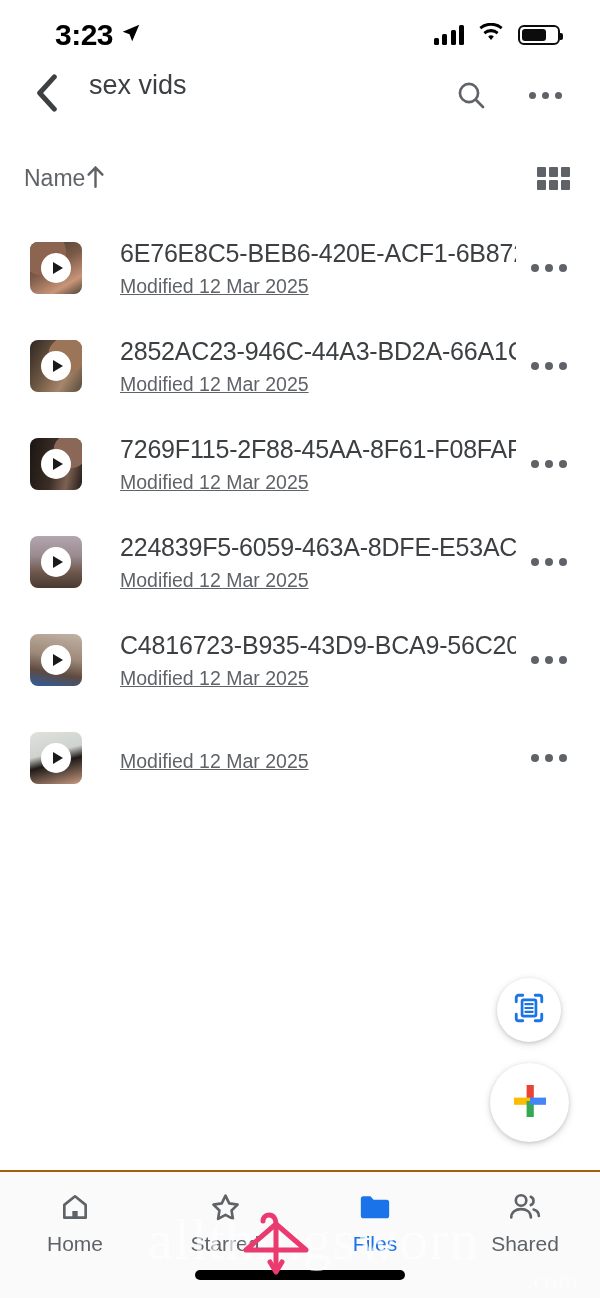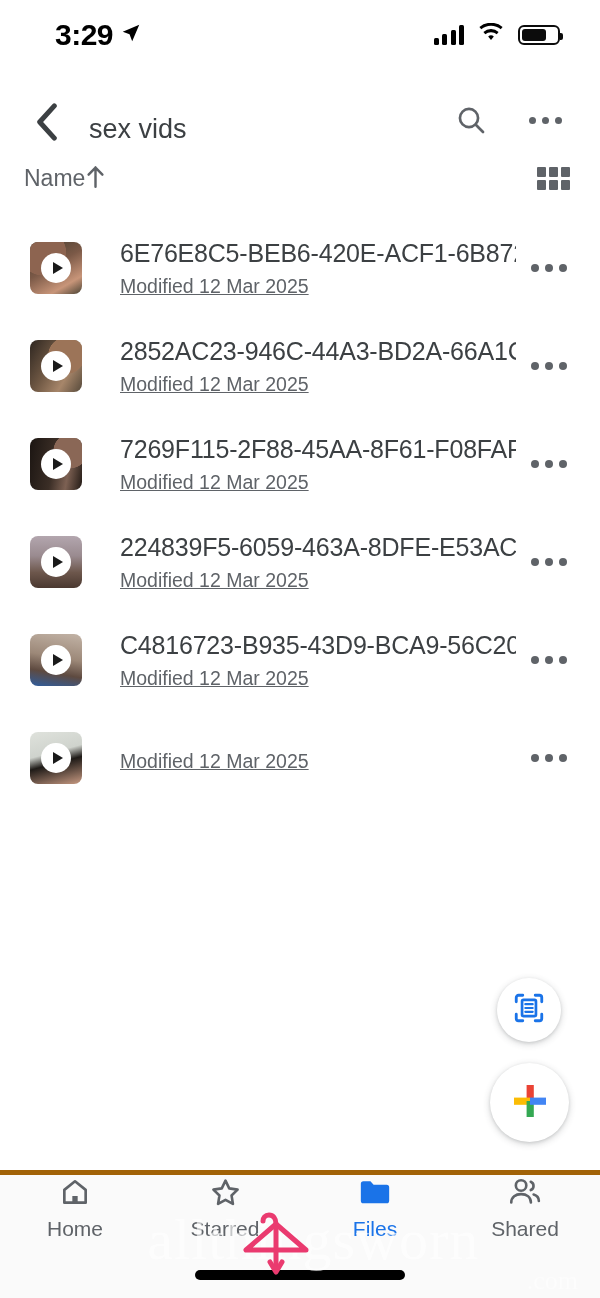--- a/index.html
+++ b/index.html
@@ -35,21 +35,21 @@
   }
   .batt::after{
     content:""; position:absolute; right:-5px; top:6px;
     width:3px; height:7px; background:#000; border-radius:0 2px 2px 0;
   }
   .batt span { display:block; height:100%; background:#000; border-radius:3px; }
 
   
   .appbar {
     position:absolute; top:70px; left:0; width:600px; height:75px;
-    display:flex; align-items:flex-end; padding:0 30px 0 24px;
+    display:flex; align-items:flex-start; padding:0 30px 0 24px;
   }
   .back-btn {
     width:46px; height:46px; display:flex; align-items:center; justify-content:center;
     cursor:pointer; flex:0 0 auto;
   }
   .title {
     font-size:27px; color:#3c4043; margin-left:19px; flex:1 1 auto;
     white-space:nowrap; overflow:hidden; text-overflow:ellipsis;
   }
   .hdr-icon {
@@ -114,22 +114,22 @@
     display:flex; align-items:center; justify-content:center;
     box-shadow:0 2px 7px rgba(60,64,67,.24), 0 1px 3px rgba(60,64,67,.12);
     cursor:pointer;
   }
   .fab-scan { width:64px; height:64px; right:39px; top:978px; }
   .fab-add  { width:79px; height:79px; right:31px; top:1063px; }
 
   
   .bottomnav {
     position:absolute; bottom:0; left:0; width:600px; height:128px;
-    background:#fafafa; border-top:5px solid #a16207;
-    display:flex; align-items:flex-start; 
+    background:#fafafa; border-top:2px solid #a16207;
+    display:flex; align-items:flex-start; padding-top:18px;
   }
   .navitem {
     flex:1 1 0; display:flex; flex-direction:column; align-items:center;
     gap:8px; cursor:pointer;
   }
   .navlabel { font-size:21px; color:#5f6368; }
   .navitem.active .navlabel { color:#1a73e8; }
   .navicon { height:34px; display:flex; align-items:center; justify-content:center; }
 
   .homebar {
@@ -156,21 +156,21 @@
   }
   .wm-logo { position:absolute; left:238px; top:20px; }
 </style>
 </head>
 <body>
 
 <div class="phone">
 
   <div class="statusbar">
     <div class="sb-left">
-      <span class="sb-time">3:29</span>
+      <span class="sb-time">3:23</span>
       <span class="sb-loc">
         <svg width="22" height="22" viewBox="0 0 24 24">
             <path d="M21 3 3 10.5l7.4 2.9 2.9 7.6L21 3z" fill="#000"></path>
           </svg>
       </span>
     </div>
     <div class="sb-right">
       <span class="bars">
           <i></i>
           <i></i>

